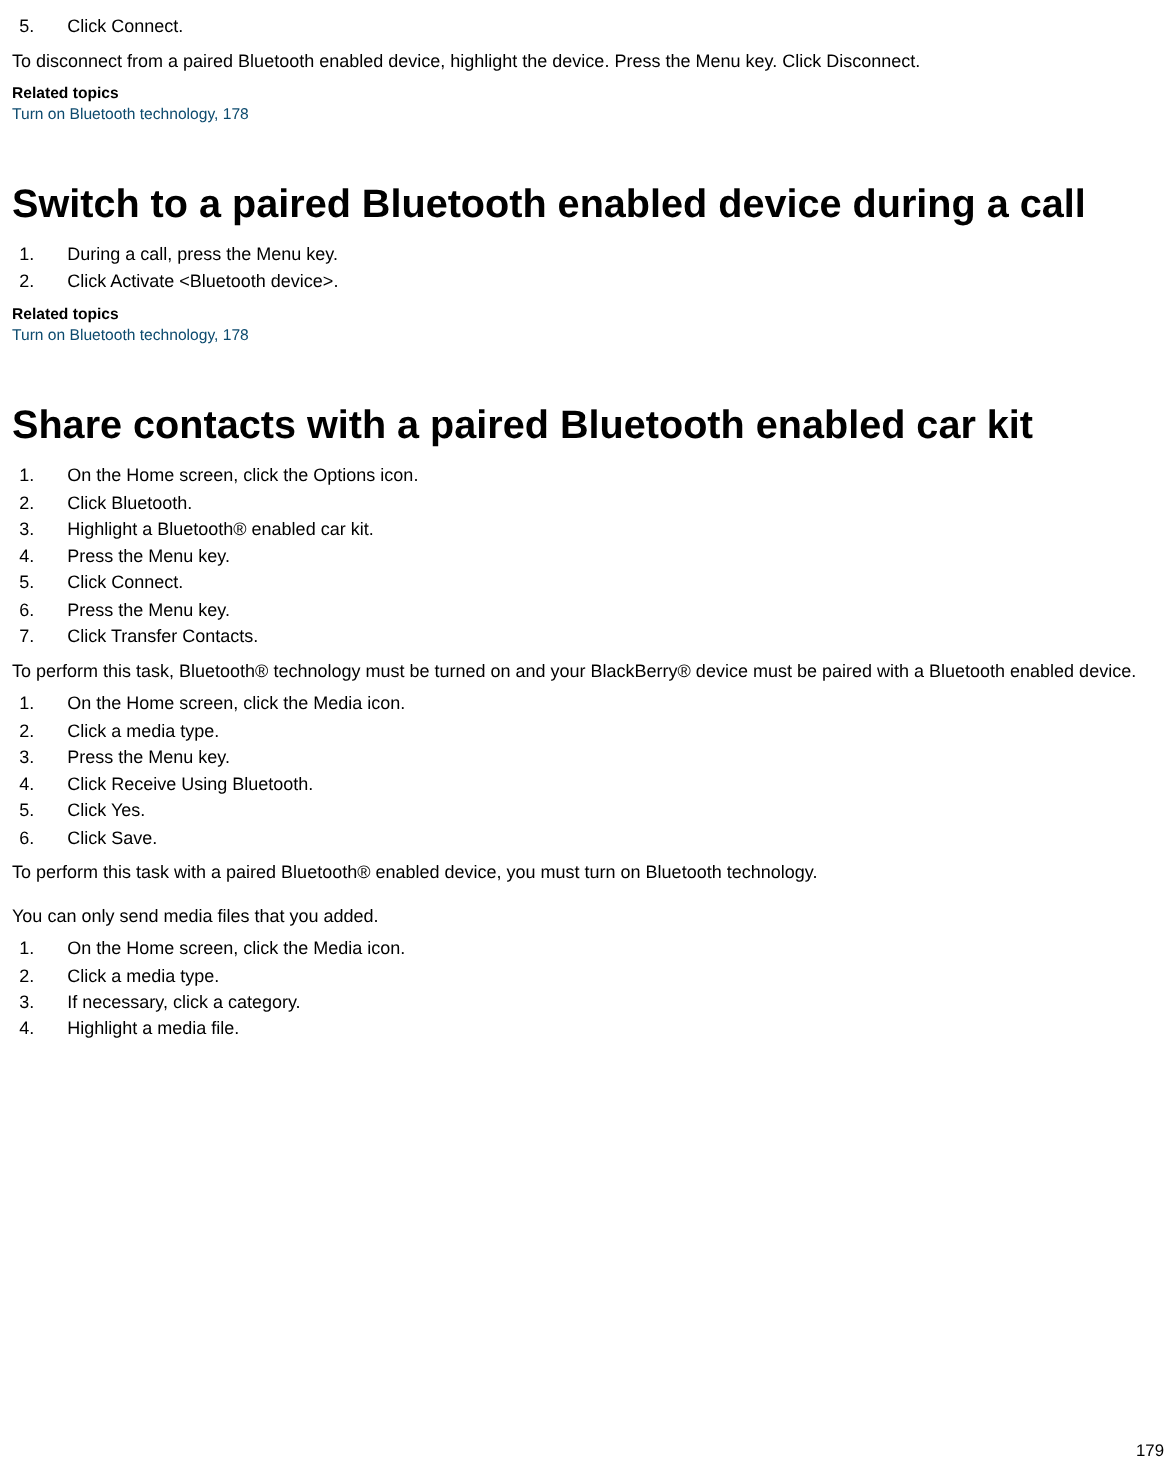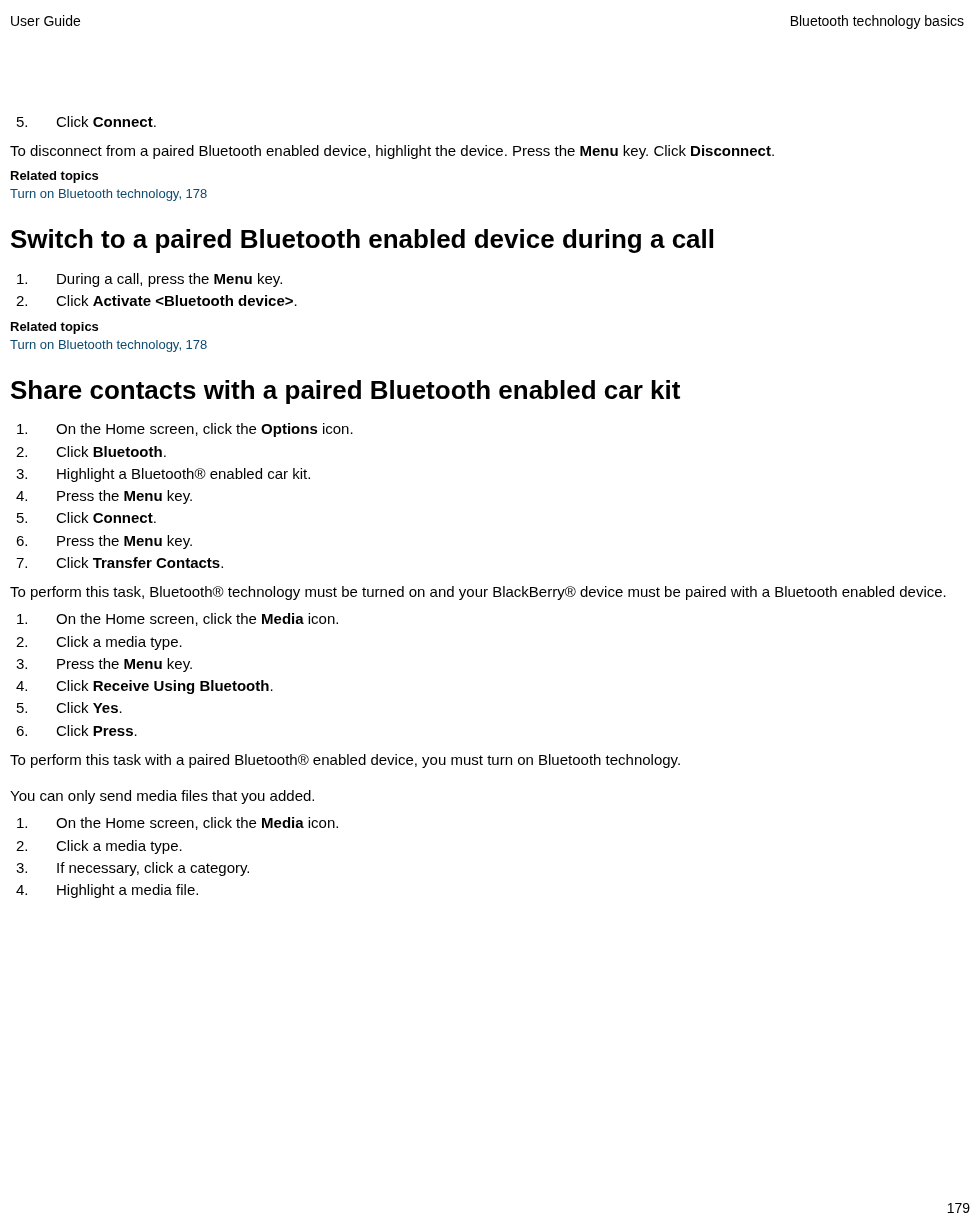--- a/index.html
+++ b/index.html
@@ -18,23 +18,23 @@
     position: relative;
     padding: 12px 10px 40px 10px;
   }
   .header {
     display: flex;
     justify-content: space-between;
     font-size: 14px;
     margin-bottom: 80px;
   }
   h2.section-title {
-    font-size: 26px;
+    font-size: 33px;
     font-weight: 700;
-    margin: 20px 0 10px 0;
+    margin: 44px 0 10px 0;
   }
   .intro {
     margin: 8px 0 6px 0;
   }
   ol.steps {
     margin: 0 0 4px 0;
     padding-left: 0;
     list-style: none;
     counter-reset: step;
   }
@@ -48,21 +48,21 @@
     content: counter(step) ".";
     display: inline-block;
     width: 26px;
     flex: none;
     padding-left: 6px;
     box-sizing: content-box;
   }
   ol.steps > li .step-body {
     padding-left: 14px;
   }
-  .b { font-weight: 700; }
+  .b { font-weight: 400; }
   .related-heading {
     font-weight: 700;
     font-size: 13px;
     margin-top: 6px;
   }
   .related-link {
     color: #0c4a6e;
     font-size: 13px;
   }
   .related-block { margin-bottom: 10px; }
@@ -71,24 +71,20 @@
     right: 4px;
     bottom: 10px;
     font-size: 14px;
   }
 </style>
 </head>
 <body>
 
 <div class="page">
 
-  <div class="header">
-    <span>User Guide</span>
-    <span>Bluetooth technology basics</span>
-  </div>
 
   <ol class="steps" style="counter-reset: step 4;">
     <li>
       <span class="step-body">
         <span>Click </span><span class="b">Connect</span><span>.</span>
       </span>
     </li>
   </ol>
 
   <p class="intro">
@@ -175,21 +171,21 @@
       <span>Click </span><span class="b">Receive Using Bluetooth</span><span>.</span>
     </span>
       </li>
     <li>
         <span class="step-body">
       <span>Click </span><span class="b">Yes</span><span>.</span>
     </span>
       </li>
     <li>
         <span class="step-body">
-      <span>Click </span><span class="b">Press</span><span>.</span>
+      <span>Click </span><span class="b">Save</span><span>.</span>
     </span>
       </li>
   </ol>
 
   <p class="intro">To perform this task with a paired Bluetooth® enabled device, you must turn on Bluetooth technology.</p>
   <p class="intro" style="margin-top:16px;">You can only send media files that you added.</p>
   <ol class="steps">
     <li>
         <span class="step-body">
       <span>On the Home screen, click the </span><span class="b">Media</span><span> icon.</span>

